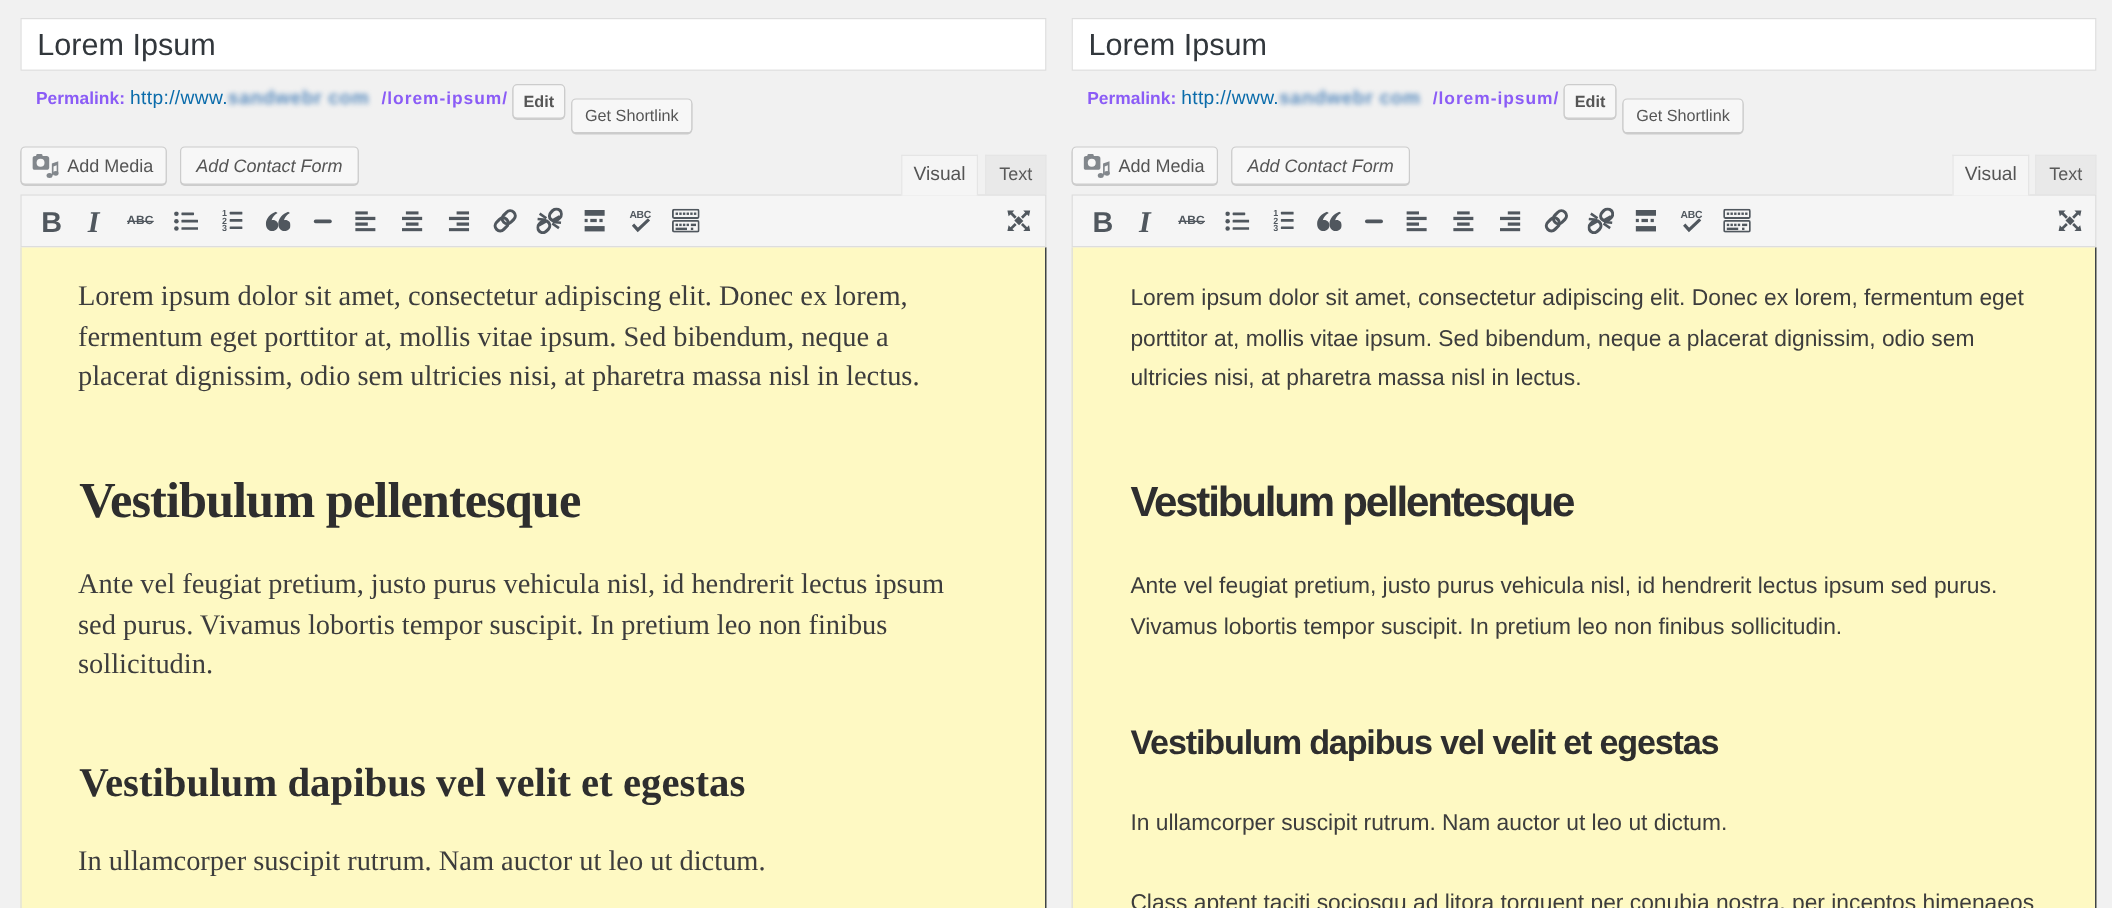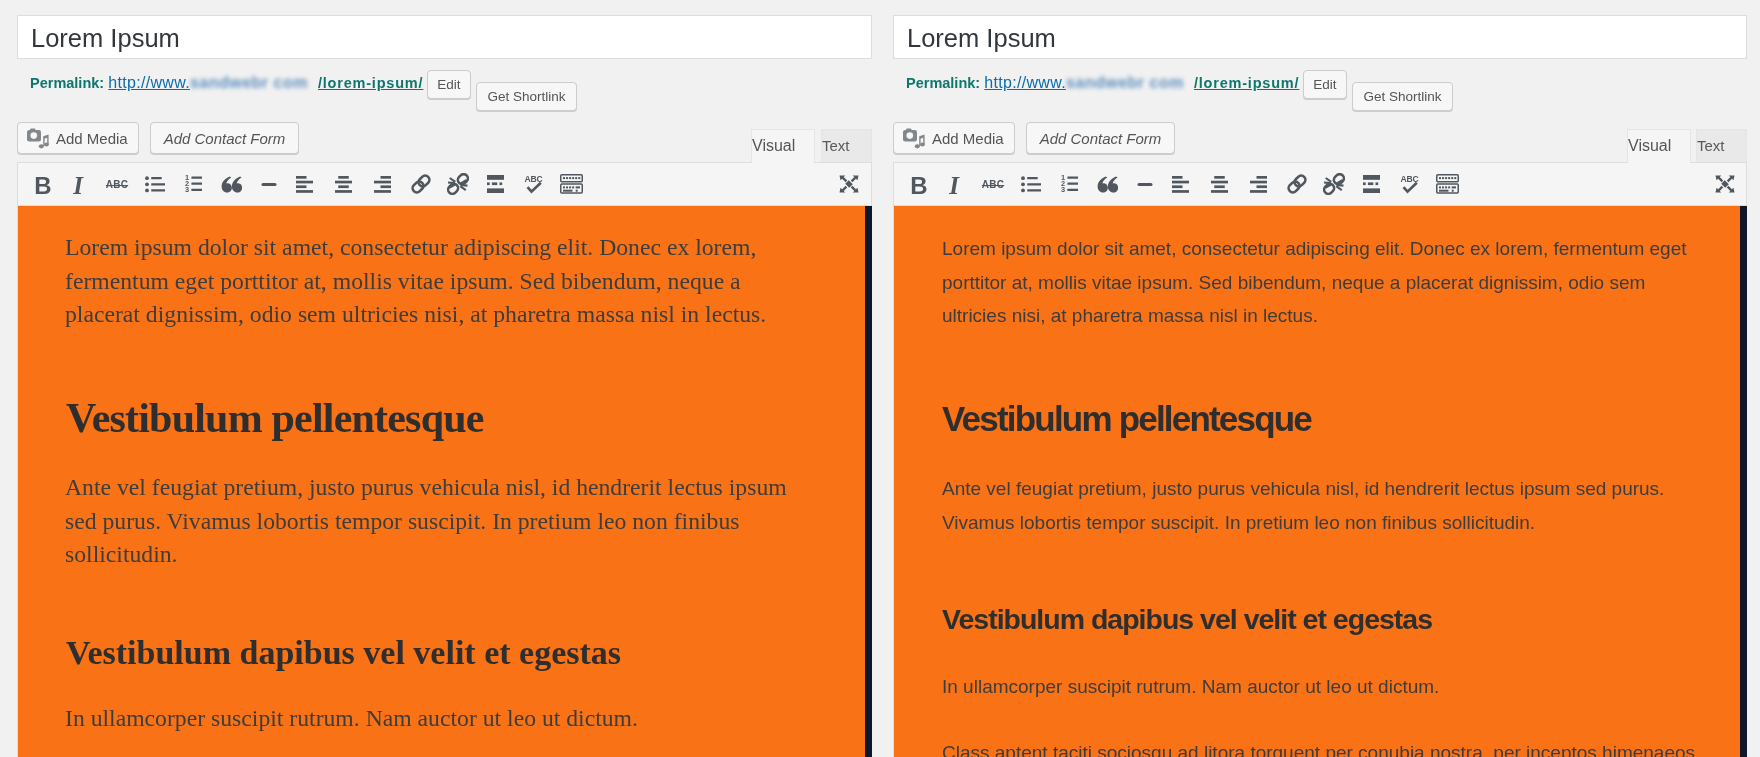--- a/index.html
+++ b/index.html
@@ -1,46 +1,46 @@
 <!DOCTYPE html>
 <html><head><meta charset="utf-8"><style>
 * { margin:0; padding:0; box-sizing:border-box; }
 html,body { width:1760px; height:757px; overflow:hidden; background:#f1f1f1;
   font-family:"Liberation Sans", sans-serif; }
 .panel { position:absolute; top:0; width:855px; height:757px; }
 .title { position:absolute; left:0; top:15px; width:855px; height:44px; background:#fff;
   border:1px solid #ddd; font-size:25.5px; color:#32373c; line-height:44px; padding-left:13px; }
 .permalink { position:absolute; left:13px; top:72px; height:21px; line-height:21px;
   font-size:15px; color:#4f4f4f; white-space:nowrap; }
-.permalink b { font-size:14.5px; color:#0f766e; }
+.permalink b { font-size:14.5px; color:#8b5cf6; }
 .lnk { color:#0b6cab; }
-.u { text-decoration:underline; }
+.u { }
 .lnk .u { font-size:16px; letter-spacing:0.3px; }
 .slug { font-size:15px; letter-spacing:0.8px; font-weight:bold;text-align:center; }
 .blur { display:inline-block; filter:blur(2.1px); color:#5e8fc0; font-size:16px;
   vertical-align:baseline; letter-spacing:0.5px; font-weight:bold; margin-right:10px; }
 .btn { position:absolute; background:#f7f7f7; border:1px solid #ccc; border-radius:4px;
   color:#555; font-family:"Liberation Sans", sans-serif; box-shadow:0 1px 0 #ccc; }
-.edit { left:410px; top:70px; width:44px; height:29px; font-size:13.5px; }
+.edit { left:410px; top:70px; width:44px; height:29px; font-size:13.5px;font-weight:bold; }
 .shortlink { left:459px; top:82px; width:101px; height:29px; font-size:13.5px; }
 .media { left:0; top:122px; width:122px; height:32px; font-size:15px; text-align:left; padding-left:38px; }
 .media svg { position:absolute; left:9px; top:5px; }
 .contact { left:133px; top:122px; width:149px; height:32px; font-size:15px;font-style:italic; }
-.tab { position:absolute; top:129px; height:34px; line-height:31px; text-align:left;
+.tab { position:absolute; top:129px; height:34px; line-height:31px; text-align:center;
   border:1px solid #e5e5e5; border-bottom:none; font-size:16px; }
 .tabv { left:734px; width:64px; background:#f5f5f5; color:#555; z-index:3; }
 .tabt { left:804px; width:51px; background:#e9e9e9; color:#595959; font-size:15px; height:33px; z-index:1;}
 .toolbar { position:absolute; left:0; top:162px; width:855px; height:44px; background:#f5f5f5;
   border:1px solid #ddd; z-index:2; }
 .ic { position:absolute; top:0; height:42px; width:28px; display:flex; align-items:center; justify-content:center; }
 .icB { font-weight:bold; font-size:24px; color:#50575e; position:relative; top:1.5px; }
 .icI { font-family:"Liberation Serif", serif; font-style:italic; font-weight:bold; font-size:25px; color:#50575e; position:relative; top:1.5px; }
 .icABC { font-weight:bold; font-size:10px; color:#50575e; text-decoration:line-through; letter-spacing:0.2px; }
-.content { position:absolute; left:0; top:206px; width:855px; height:551px; background:#f97316;
-  border-left:1px solid #ddd; border-right:7px solid #0f172a; overflow:hidden; }
+.content { position:absolute; left:0; top:206px; width:855px; height:551px; background:#fef9c3;
+  border-left:1px solid #ddd; border-right:1px solid #0f172a; overflow:hidden; }
 .p { position:absolute; white-space:nowrap; }
 .pserif { left:47px; font-family:"Liberation Serif", serif; font-size:23.7px; line-height:33.5px; color:#3d3d3d; }
 .psans { left:48px; font-size:19px; line-height:33.5px; color:#3d3d3d; }
 .h1serif { position:absolute; left:48px; font-family:"Liberation Serif", serif; font-weight:bold;
   font-size:42px; line-height:42px; letter-spacing:-0.8px; color:#2e2e2e; white-space:nowrap; }
 .h2serif { position:absolute; left:48px; font-family:"Liberation Serif", serif; font-weight:bold;
   font-size:34px; line-height:34px; color:#2e2e2e; white-space:nowrap; }
 .h1sans { position:absolute; left:48px; font-weight:bold; font-size:35px; line-height:35px;
   letter-spacing:-1.8px; color:#2e2e2e; white-space:nowrap; }
 .h2sans { position:absolute; left:48px; font-weight:bold; font-size:28.5px; line-height:28.5px;

